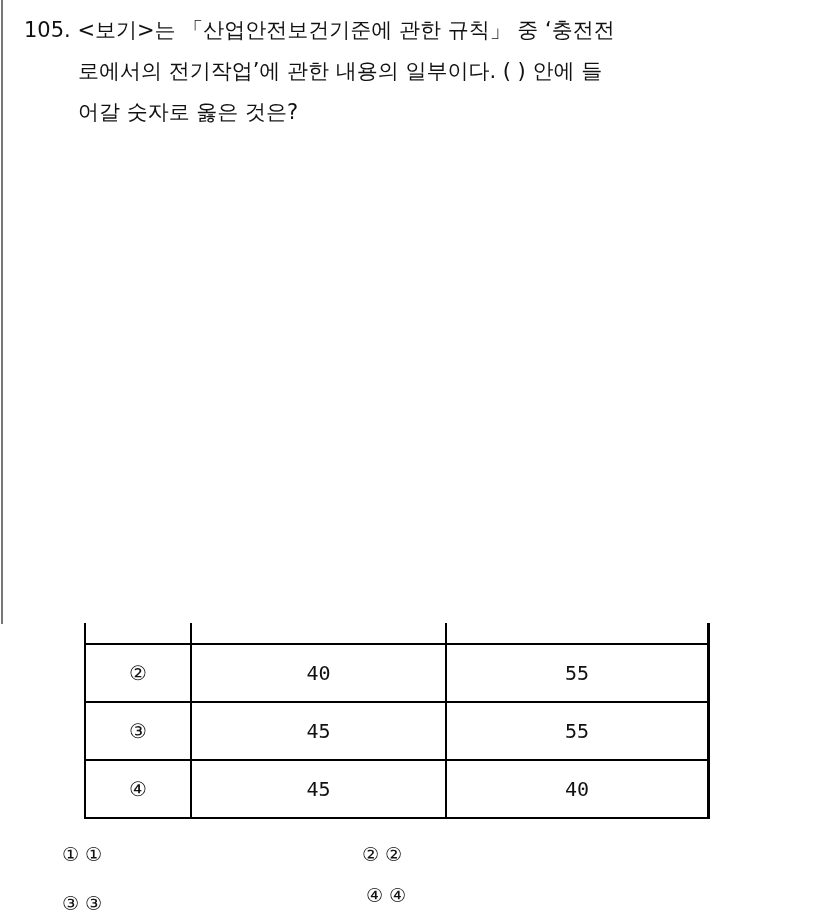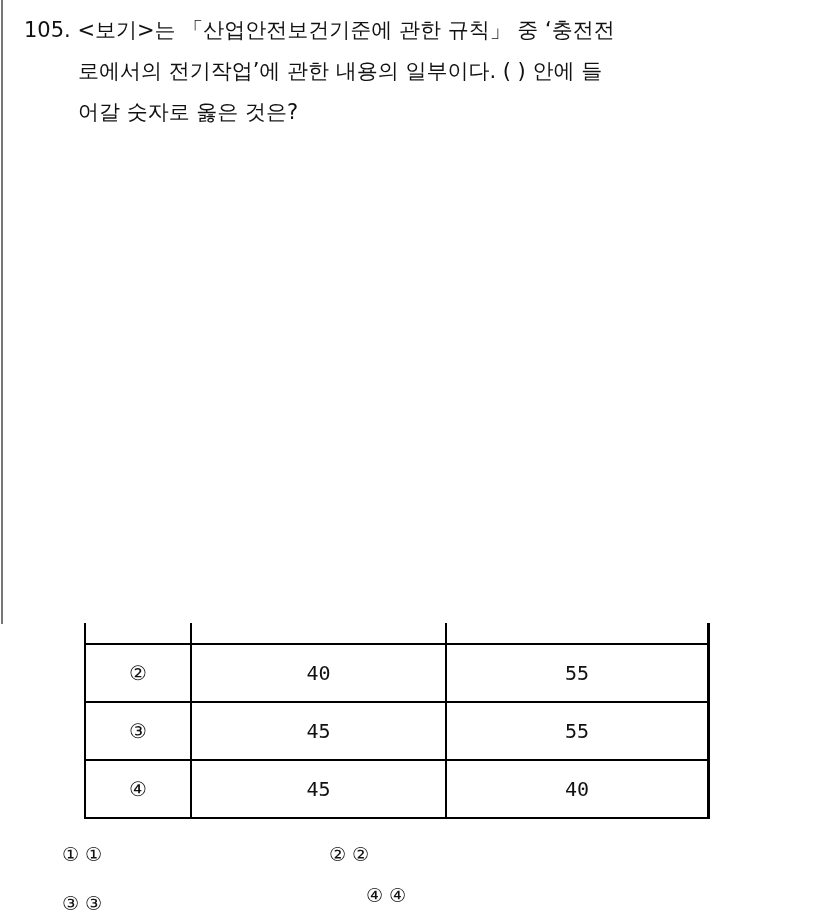--- a/index.html
+++ b/index.html
@@ -51,16 +51,16 @@
   <tr class="row">
     <td class="c0">④</td>
     <td class="c1">45</td>
     <td class="c2">40</td>
   </tr>
 </tbody>
   </table>
 
 <div class="choices">
   <div class="choice" style="left:0;top:0;">① ①</div>
-  <div class="choice" style="left:267px;top:0;">② ②</div>
+  <div class="choice" style="left:300px;top:0;">② ②</div>
   <div class="choice" style="left:0;top:49px;">③ ③</div>
   <div class="choice" style="left:283px;top:41px;margin-left:21px;">④ ④</div>
 </div>
 
 </body></html>

